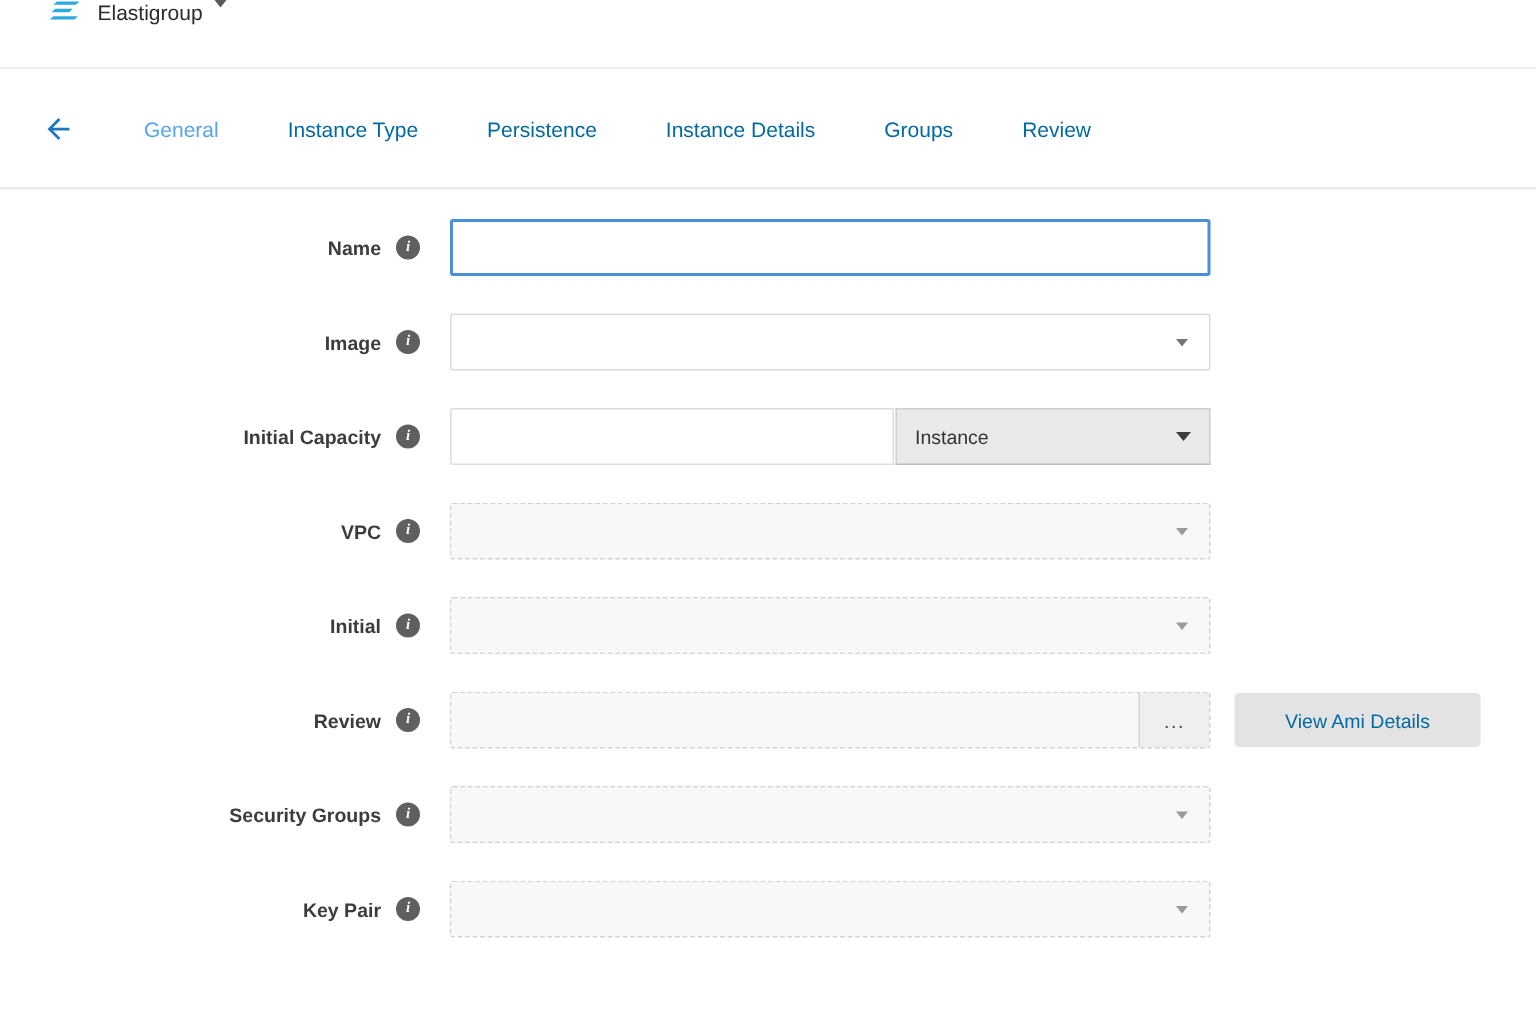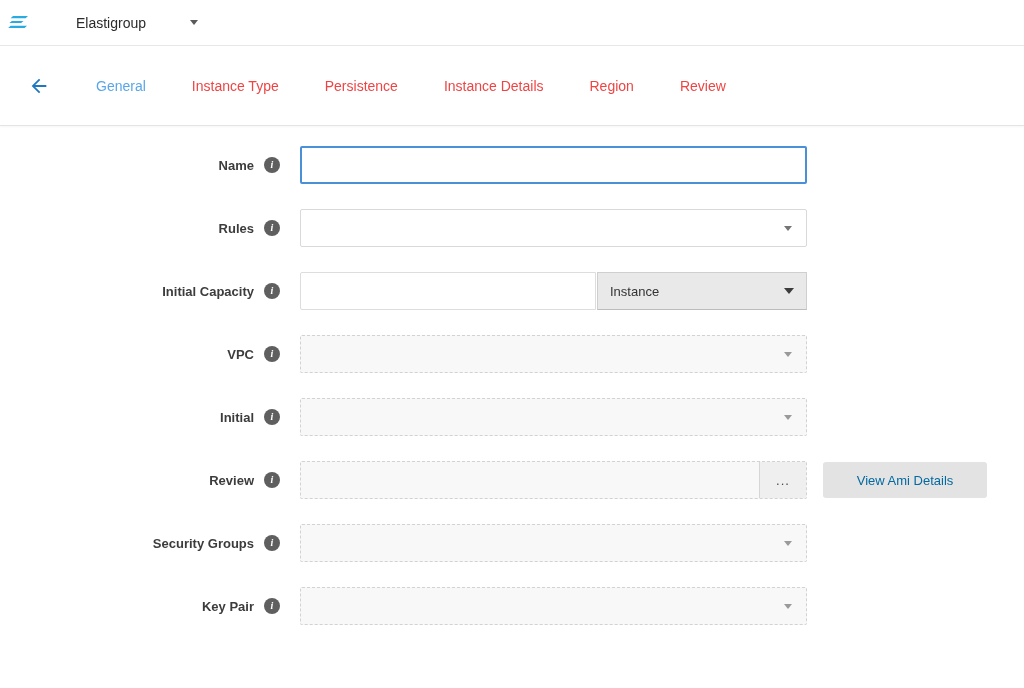--- a/index.html
+++ b/index.html
@@ -13,25 +13,23 @@
     width: 1024px;
     height: 688px;
     background: #fff;
     overflow: hidden;
   }
 
   
   .topbar {
     height: 46px;
     display: flex;
-    align-items: center;
-    padding-left: 8px;
+    padding-left: 33px;
     border-bottom: 1px solid #e8e8e8;
     background: #fff;
-    gap: 36px;
   }
   .logo { display: inline-flex; margin-right: 10px; }
   .app-name {
     font-size: 14px;
     color: #2b2b2b;
     cursor: pointer;
   }
   .caret {
     width: 0; height: 0;
     border-left: 4px solid transparent;
@@ -57,21 +55,21 @@
     cursor: pointer;
   }
   .tabs {
     display: flex;
     align-items: center;
     margin-left: 44px;
     gap: 46px;
   }
   .tab {
     font-size: 14px;
-    color: #ef4444;
+    color: #0369a1;
     cursor: pointer;
     white-space: nowrap;
   }
   .tab.active { color: #58a6e8; text-align: center; }
 
   
   .form { padding-top: 22px; }
   .row {
     display: flex;
     align-items: center;
@@ -245,40 +243,40 @@
     <span class="back-btn">
       <svg width="22" height="22" viewBox="0 0 24 24">
         <path d="M20 11H7.83l5.59-5.59L12 4l-8 8 8 8 1.41-1.41L7.83 13H20v-2z" fill="#1d78c1"></path>
       </svg>
     </span>
     <div class="tabs">
       <span class="tab active">General</span>
       <span class="tab">Instance Type</span>
       <span class="tab">Persistence</span>
       <span class="tab">Instance Details</span>
-      <span class="tab">Region</span>
+      <span class="tab">Groups</span>
       <span class="tab">Review</span>
     </div>
   </nav>
 
   <main class="form">
 
     <div class="row">
       <div class="label-cell">
         <span class="label">Name</span>
         <span class="info-icon">i</span>
       </div>
       <div class="field-cell">
         <input class="text-input focused" value="" style="">
       </div>
     </div>
 
     <div class="row">
       <div class="label-cell">
-        <span class="label">Rules</span>
+        <span class="label">Image</span>
         <span class="info-icon">i</span>
       </div>
       <div class="field-cell">
         <div class="select">
           <span></span>
           <span class="caret"></span>
         </div>
       </div>
     </div>
 

